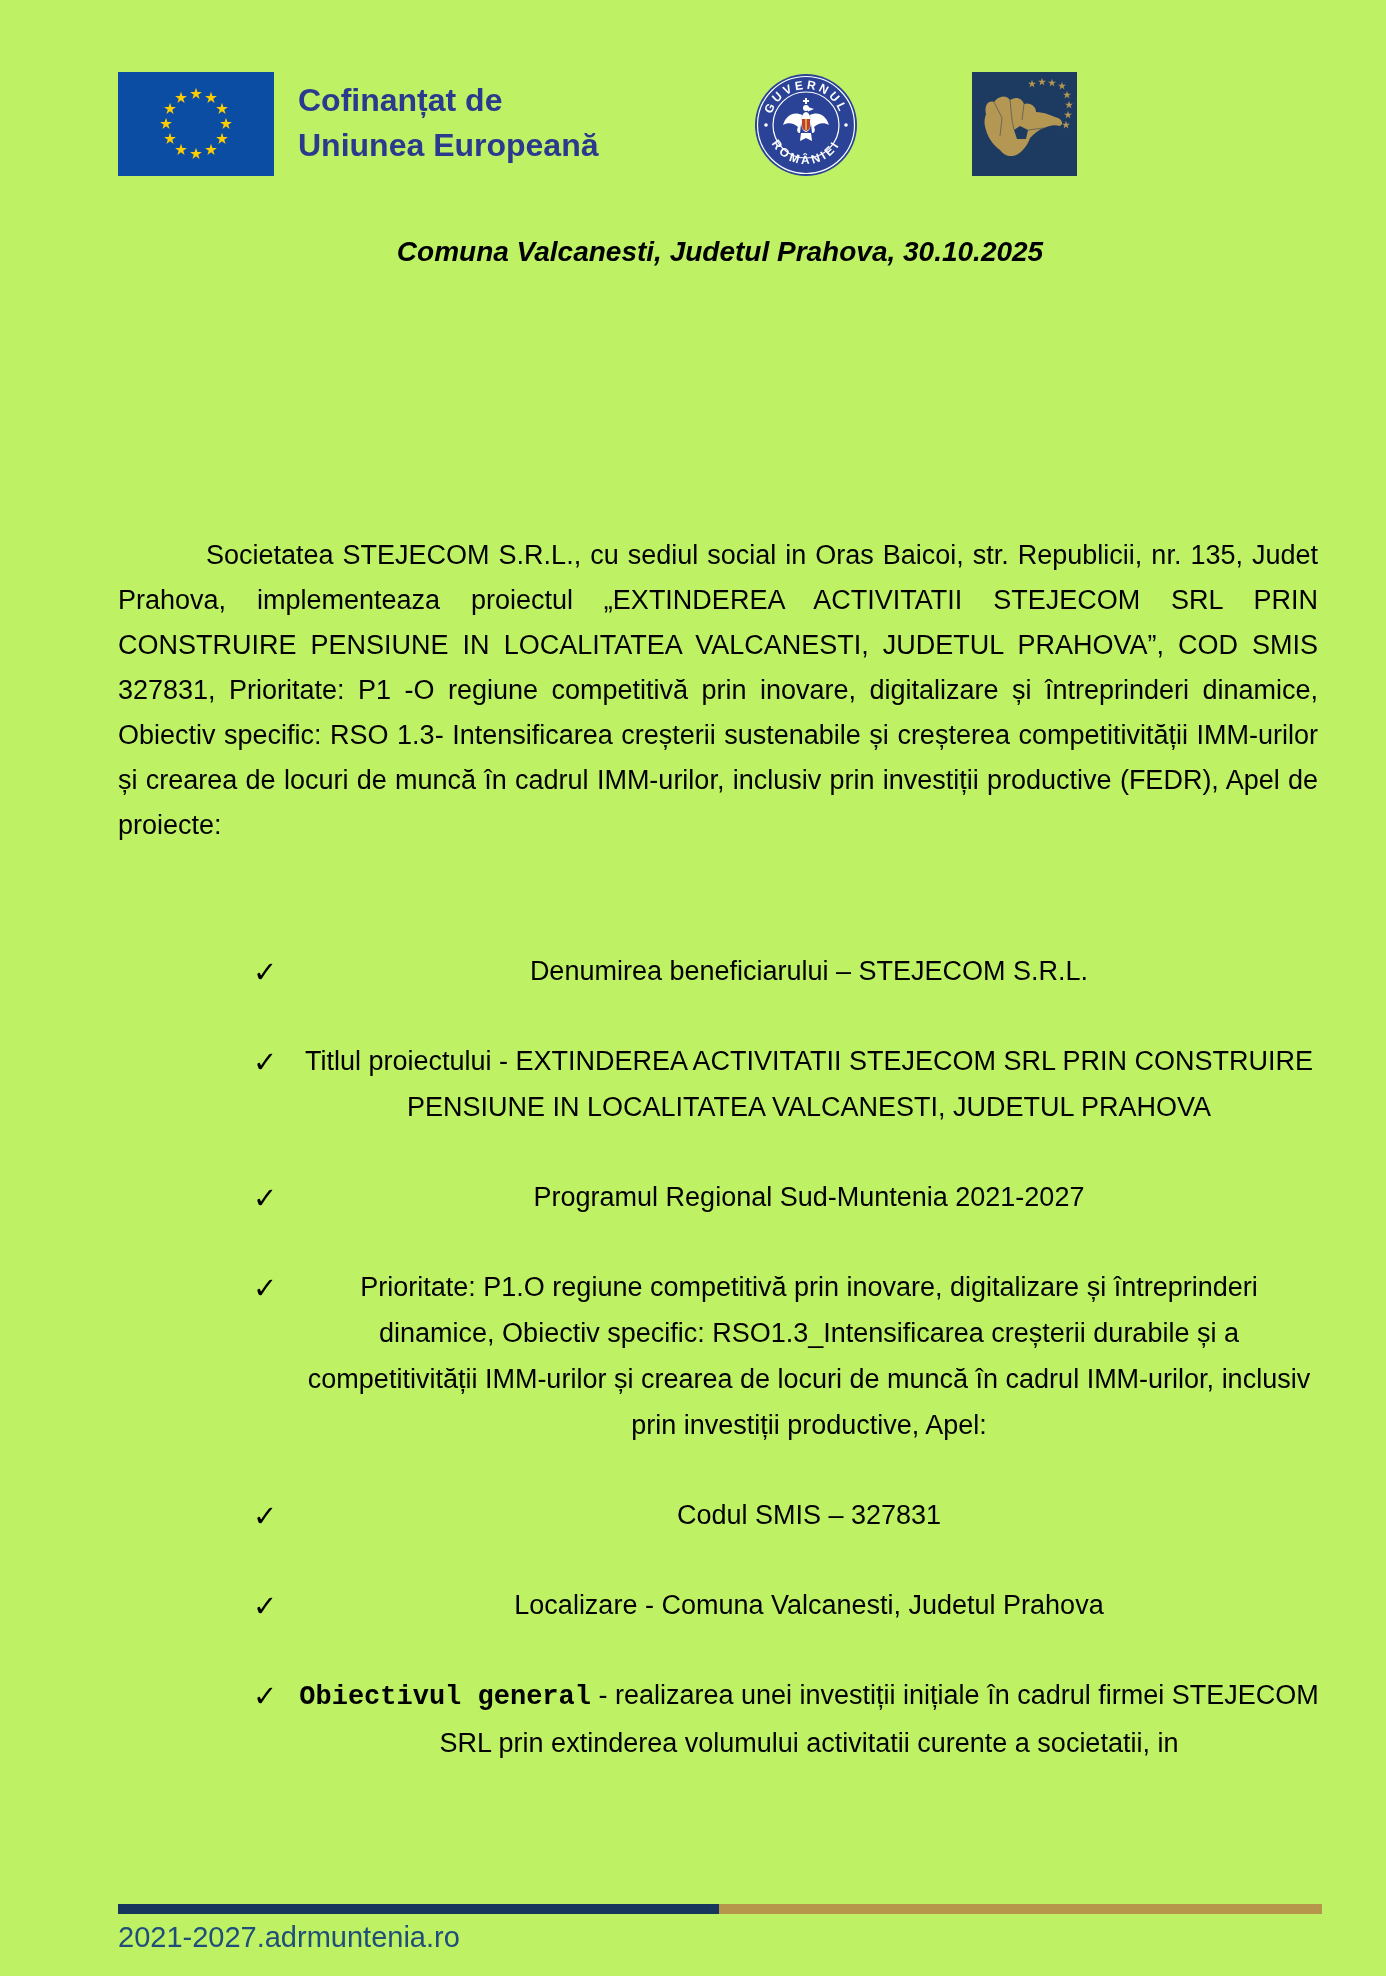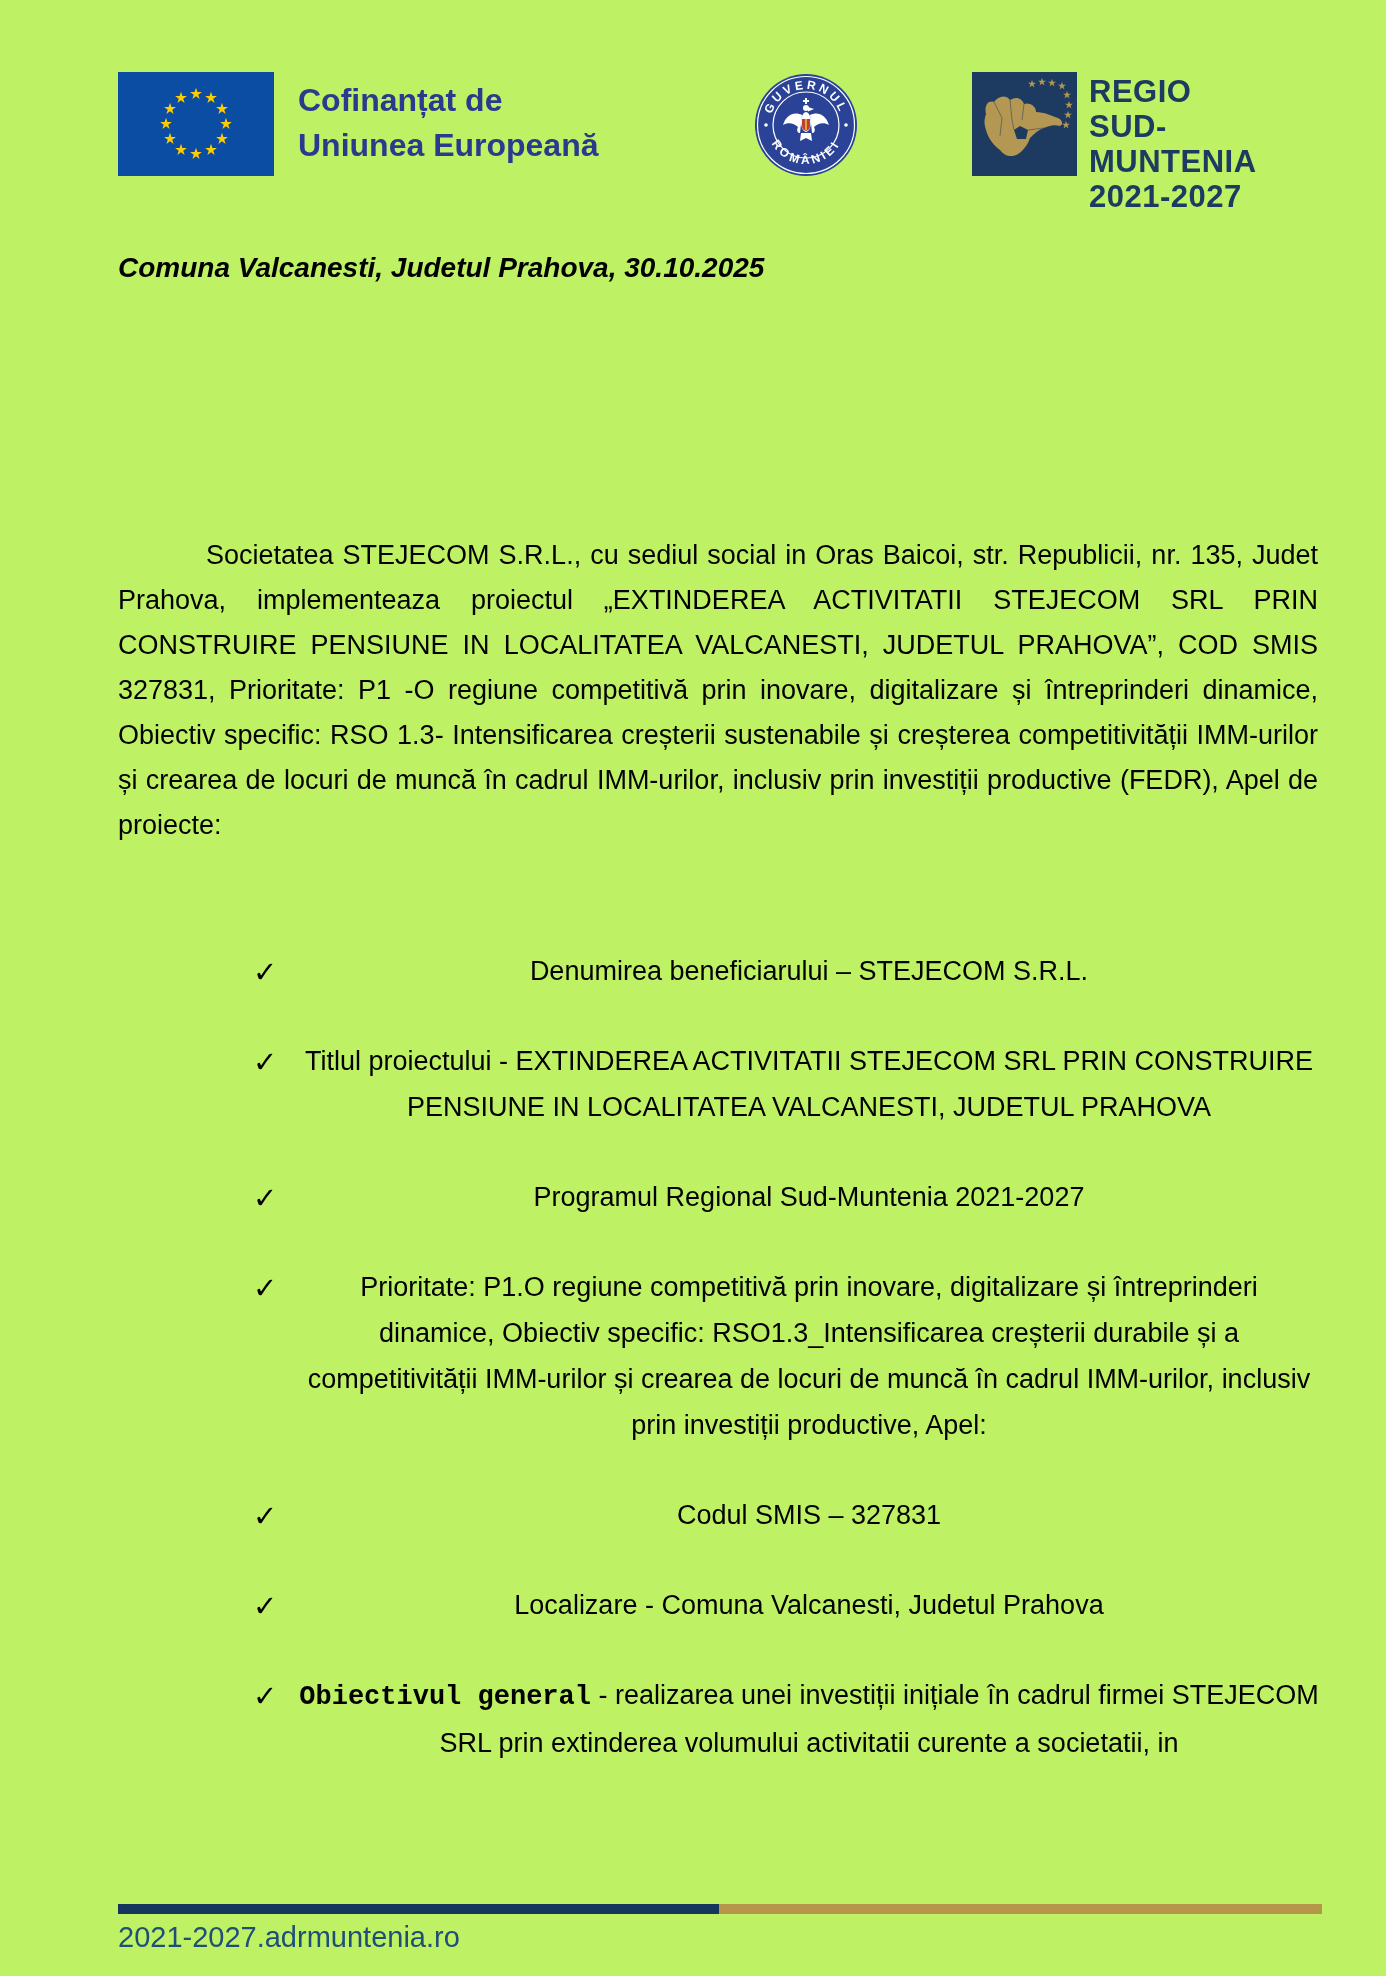--- a/index.html
+++ b/index.html
@@ -12,21 +12,21 @@
   .header { position:absolute; top:72px; left:118px; width:1204px; height:106px; }
   .eu-block { position:absolute; left:0; top:0; display:flex; gap:24px; align-items:flex-start; }
   .eu-flag svg { display:block; }
   .eu-label { font-weight:bold; color:#2B3A8D; font-size:32px; line-height:45px; padding-top:6px; }
   .gov-seal { position:absolute; left:636px; top:1px; }
   .regio-block { position:absolute; left:854px; top:0; display:flex; gap:12px; align-items:flex-start; }
   .regio-text { font-weight:800; color:#1D3A60; font-size:31px; line-height:35px; padding-top:2px; letter-spacing:0.5px; }
 
   
   .dateline {
-    position:absolute; top:252px; left:118px; width:1204px; text-align:left;
+    position:absolute; top:236px; left:118px; width:1204px; text-align:center;
     font-weight:bold; font-style:italic; font-size:28px; color:#000;
   }
   .doc-title {
     position:absolute; top:400px; left:118px; width:1204px; text-align:center;
     font-weight:bold; font-size:40px; color:#1F3864; letter-spacing:-0.5px;
   }
 
   
   .intro { position:absolute; top:533px; left:118px; width:1200px; font-size:27px; line-height:45px; }
   .intro p { margin:0; text-align:justify; text-indent:88px; }
@@ -135,25 +135,20 @@
                      M48,54 L56,58 L54,67 L45,67 L42,58 Z"></path>
           </g>
           <g stroke="#1D3A60" stroke-width="0.9" opacity="0.55" fill="none">
             <path d="M38,28 L40,48 L42,58"></path>
             <path d="M22,30 L30,46 L28,64"></path>
             <path d="M56,58 L72,56"></path>
             <path d="M52,32 L50,48"></path>
           </g>
         </svg>
       </div>
-      <div class="regio-text">
-        <div>REGIO</div>
-        <div>SUD-MUNTENIA</div>
-        <div>2021-2027</div>
-      </div>
     </div>
   </div>
 
   <div class="dateline">Comuna Valcanesti, Judetul Prahova, 30.10.2025</div>
 
 
   <div class="intro">
     <p>Societatea STEJECOM S.R.L., cu sediul social in Oras Baicoi, str. Republicii, nr. 135, Judet Prahova, implementeaza proiectul „EXTINDEREA ACTIVITATII STEJECOM SRL PRIN CONSTRUIRE PENSIUNE IN LOCALITATEA VALCANESTI, JUDETUL PRAHOVA”, COD SMIS 327831, Prioritate: P1 -O regiune competitivă prin inovare, digitalizare și întreprinderi dinamice, Obiectiv specific: RSO 1.3- Intensificarea creșterii sustenabile și creșterea competitivității IMM-urilor și crearea de locuri de muncă în cadrul IMM-urilor, inclusiv prin investiții productive (FEDR), Apel de proiecte:</p>
   </div>
 

